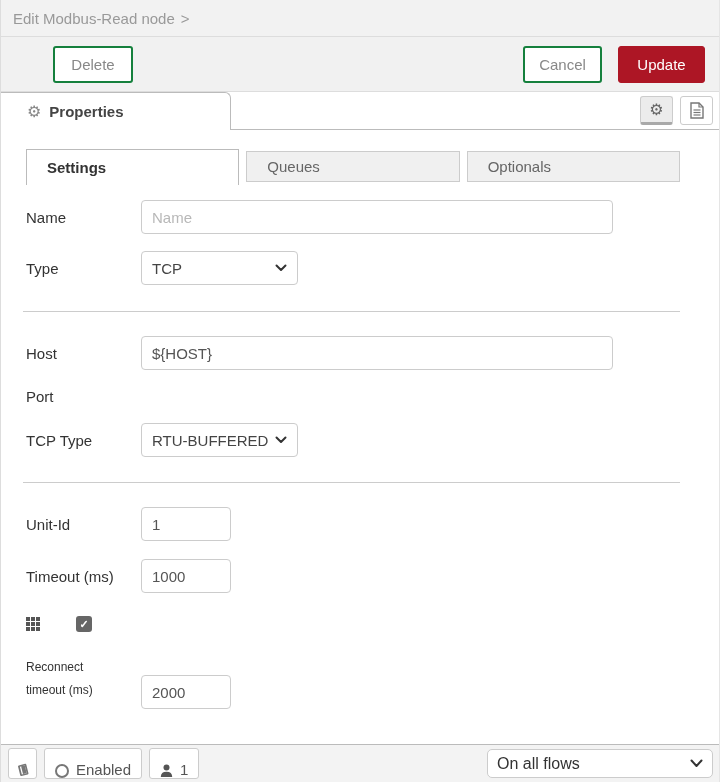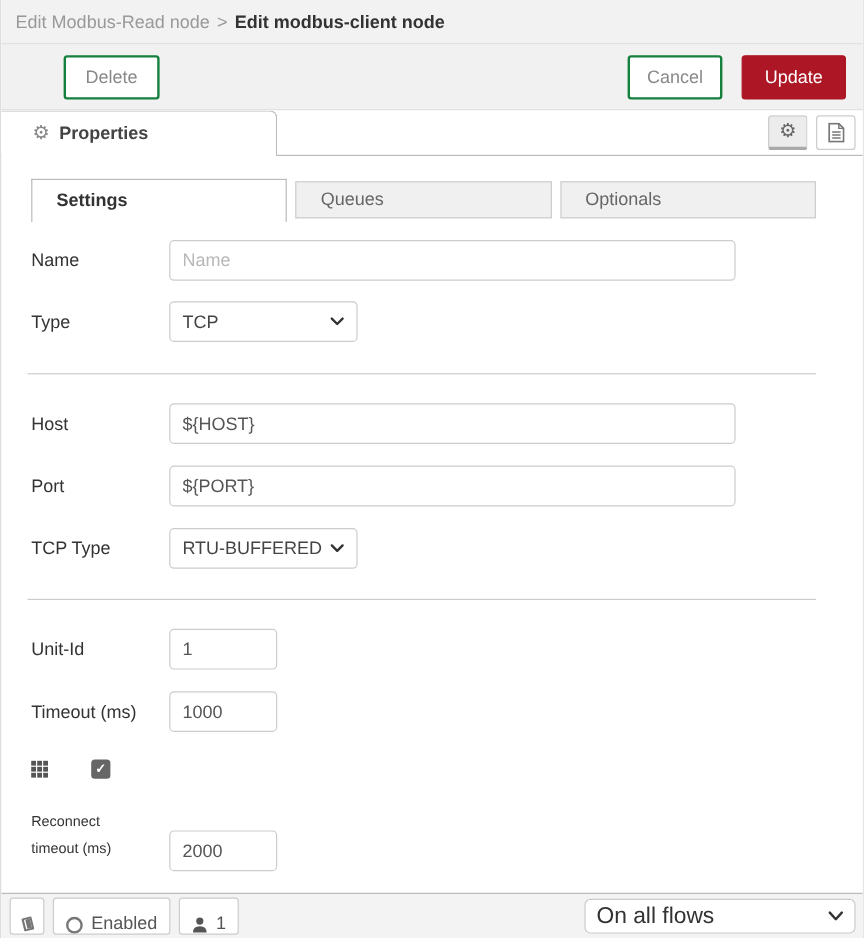--- a/index.html
+++ b/index.html
@@ -111,33 +111,32 @@
   }
   .foot-btn {
     background:#fff; border:1px solid #ccc; border-radius:3px; height:31px;
     display:flex; align-items:flex-end; justify-content:center; cursor:pointer;
     font-size:15px; color:#555; padding:0 10px; gap:7px;
   }
   .foot-btn + .foot-btn { margin-left:7px; }
   .circle-glyph { width:14px; height:14px; border:2px solid #777; border-radius:50%; }
   .foot-select {
     margin-left:auto; width:226px; height:29px; border:1px solid #ccc; border-radius:5px;
-    background:#fff; display:flex; align-items:center; font-size:19px; color:#333;
+    background:#fff; display:flex; align-items:center; font-size:16px; color:#333;
     padding:0 9px; cursor:pointer; margin-right:1px;
   }
   .foot-select .sel-text { flex:1; }
   svg { display:block; }
 </style>
 </head>
 <body>
 
 <div class="crumb-bar">
   <span class="crumb-parent">Edit Modbus-Read node</span>
   <span class="crumb-sep">&gt;</span>
-  <span class="crumb-current">Edit modbus-client node</span>
 </div>
 
 <div class="toolbar">
   <button class="btn btn-delete">Delete</button>
   <button class="btn btn-cancel">Cancel</button>
   <button class="btn btn-update">Update</button>
 </div>
 
 <div class="props-bar">
   <div class="props-tab">
@@ -189,21 +188,20 @@
 
   <div class="divider div1"></div>
 
   <div class="row r-host">
     <span class="lbl">Host</span>
     <input class="tinput w-wide" type="text" value="${HOST}" style="">
   </div>
 
   <div class="row r-port">
     <span class="lbl">Port</span>
-    <input class="tinput w-wide" type="text" value="${PORT}" style="">
   </div>
 
   <div class="row r-tcptype">
     <span class="lbl">TCP Type</span>
     <div class="selectbox">
       <span class="sel-text">RTU-BUFFERED</span>
       <span>
         <svg width="12" height="8" viewBox="0 0 12 8">
             <polyline points="1.5,1.5 6,6 10.5,1.5" fill="none" stroke="#333" stroke-width="2" stroke-linecap="round" stroke-linejoin="round"></polyline>
           </svg>

